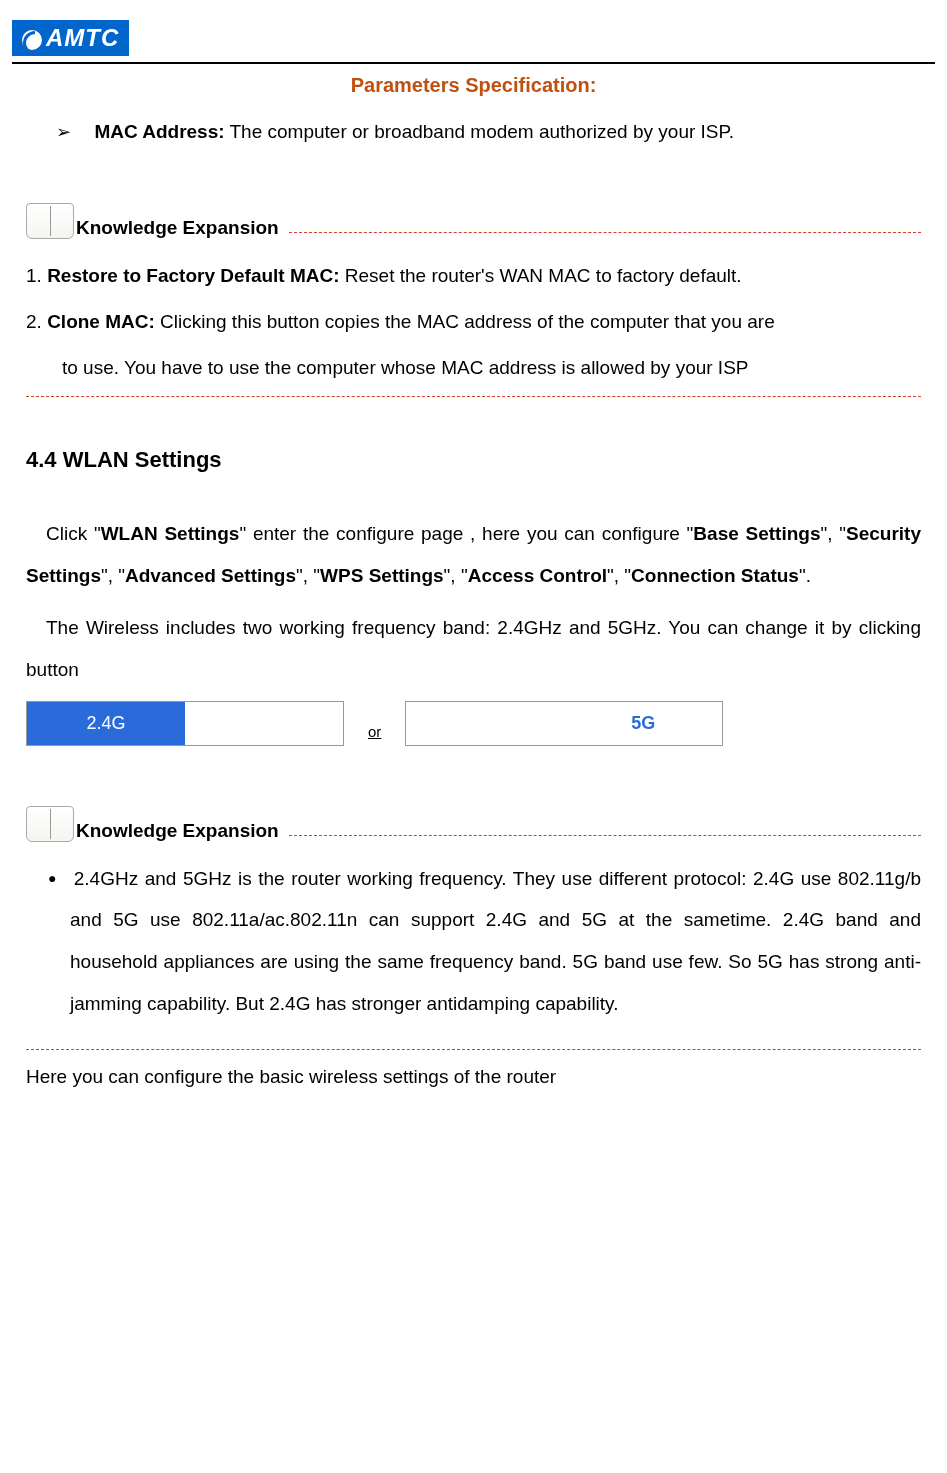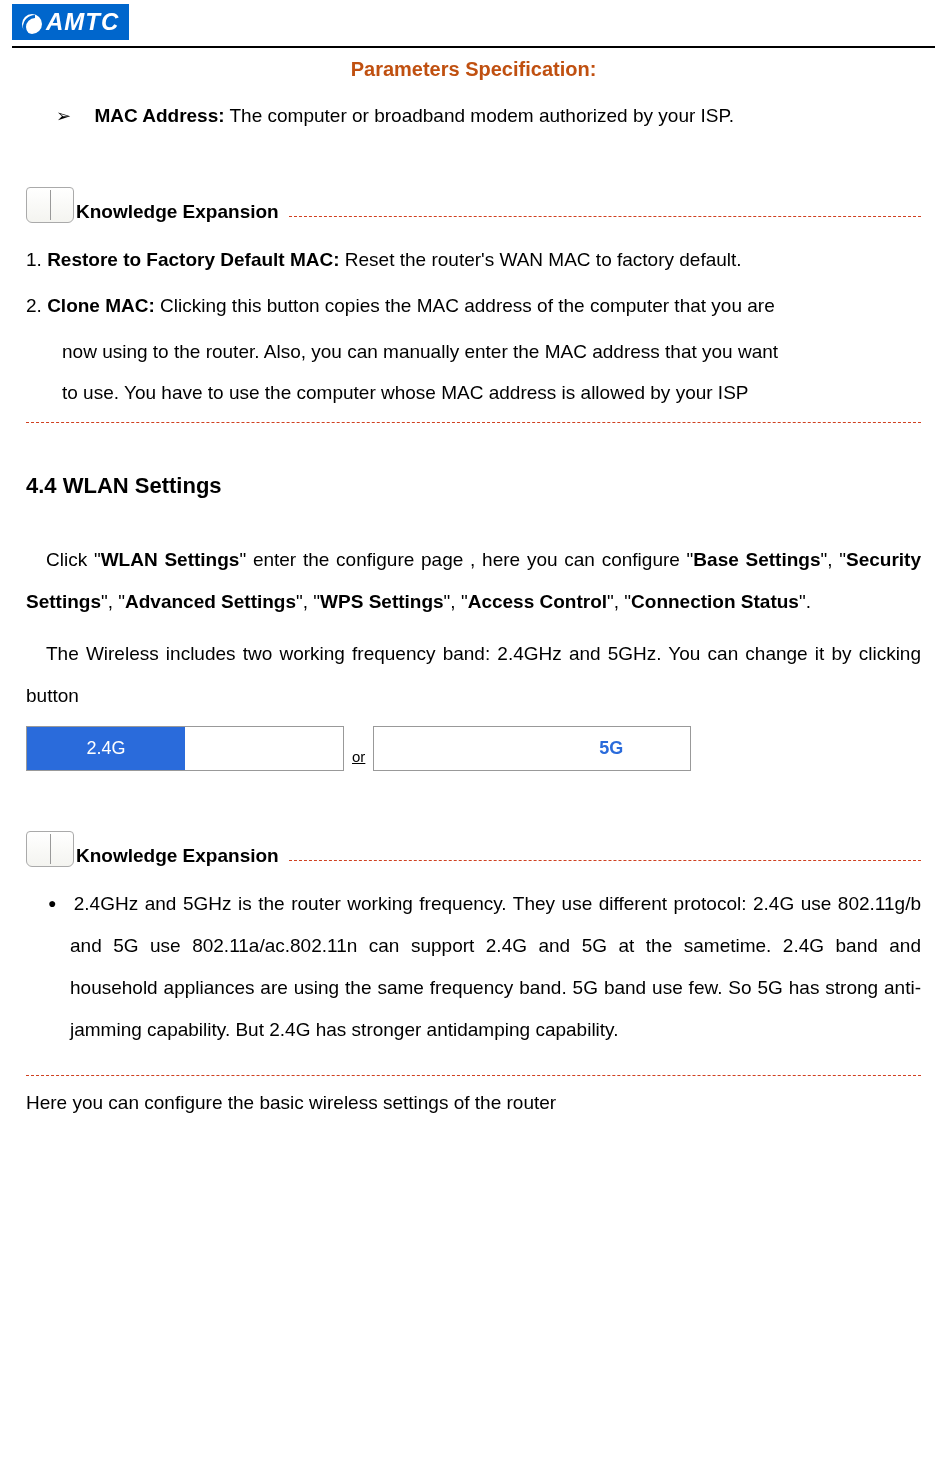--- a/index.html
+++ b/index.html
@@ -4,21 +4,21 @@
   <style>
     * { box-sizing: border-box; margin: 0; padding: 0; }
     body {
       font-family: Arial, sans-serif;
       font-size: 18px;
       color: #000;
       width: 947px;
       background: #fff;
     }
     .header {
-      padding: 4px 12px 0 12px;
+      padding: 20px 12px 0 12px;
     }
     .logo {
       display: inline-block;
       background: #0066cc;
       color: #fff;
       padding: 4px 10px;
       font-weight: bold;
       font-style: italic;
       font-size: 24px;
       letter-spacing: 1px;
@@ -127,21 +127,21 @@
       text-align: justify;
       margin-bottom: 10px;
     }
     .para-indent {
       text-indent: 20px;
     }
     .button-row {
       display: flex;
       align-items: flex-end;
       margin-bottom: 40px;
-      gap: 8px;
+      gap: 24px;
     }
     .toggle-btn {
       width: 318px;
       height: 45px;
       border: 1px solid #999;
       display: flex;
       align-items: center;
     }
     .toggle-half {
       width: 50%;
@@ -222,21 +222,20 @@
     <span class="dashed-rest"></span>
   </div>
 
   <div class="num-list">
     <div class="item">
       <span>1. </span><span class="bold">Restore to Factory Default MAC:</span><span> Reset the router's WAN MAC to factory default.</span>
     </div>
     <div class="item">
       <span>2. </span><span class="bold">Clone MAC:</span><span> Clicking this button copies the MAC address of the computer that you are</span>
     </div>
-    <div class="cont">now using to the router. Also, you can manually enter the MAC address that you want</div>
     <div class="cont">to use. You have to use the computer whose MAC address is allowed by your ISP</div>
   </div>
 
   <hr class="dashed-full">
 
   <div class="section-heading">4.4 WLAN Settings</div>
 
   <div class="paragraph para-indent">
     <span>Click "</span><span class="bold">WLAN Settings</span><span>" enter the configure page , here you can configure "</span><span class="bold">Base Settings</span><span>", "</span><span class="bold">Security Settings</span><span>", "</span><span class="bold">Advanced Settings</span><span>", "</span><span class="bold">WPS Settings</span><span>", "</span><span class="bold">Access Control</span><span>", "</span><span class="bold">Connection Status</span><span>".</span>
   </div>

